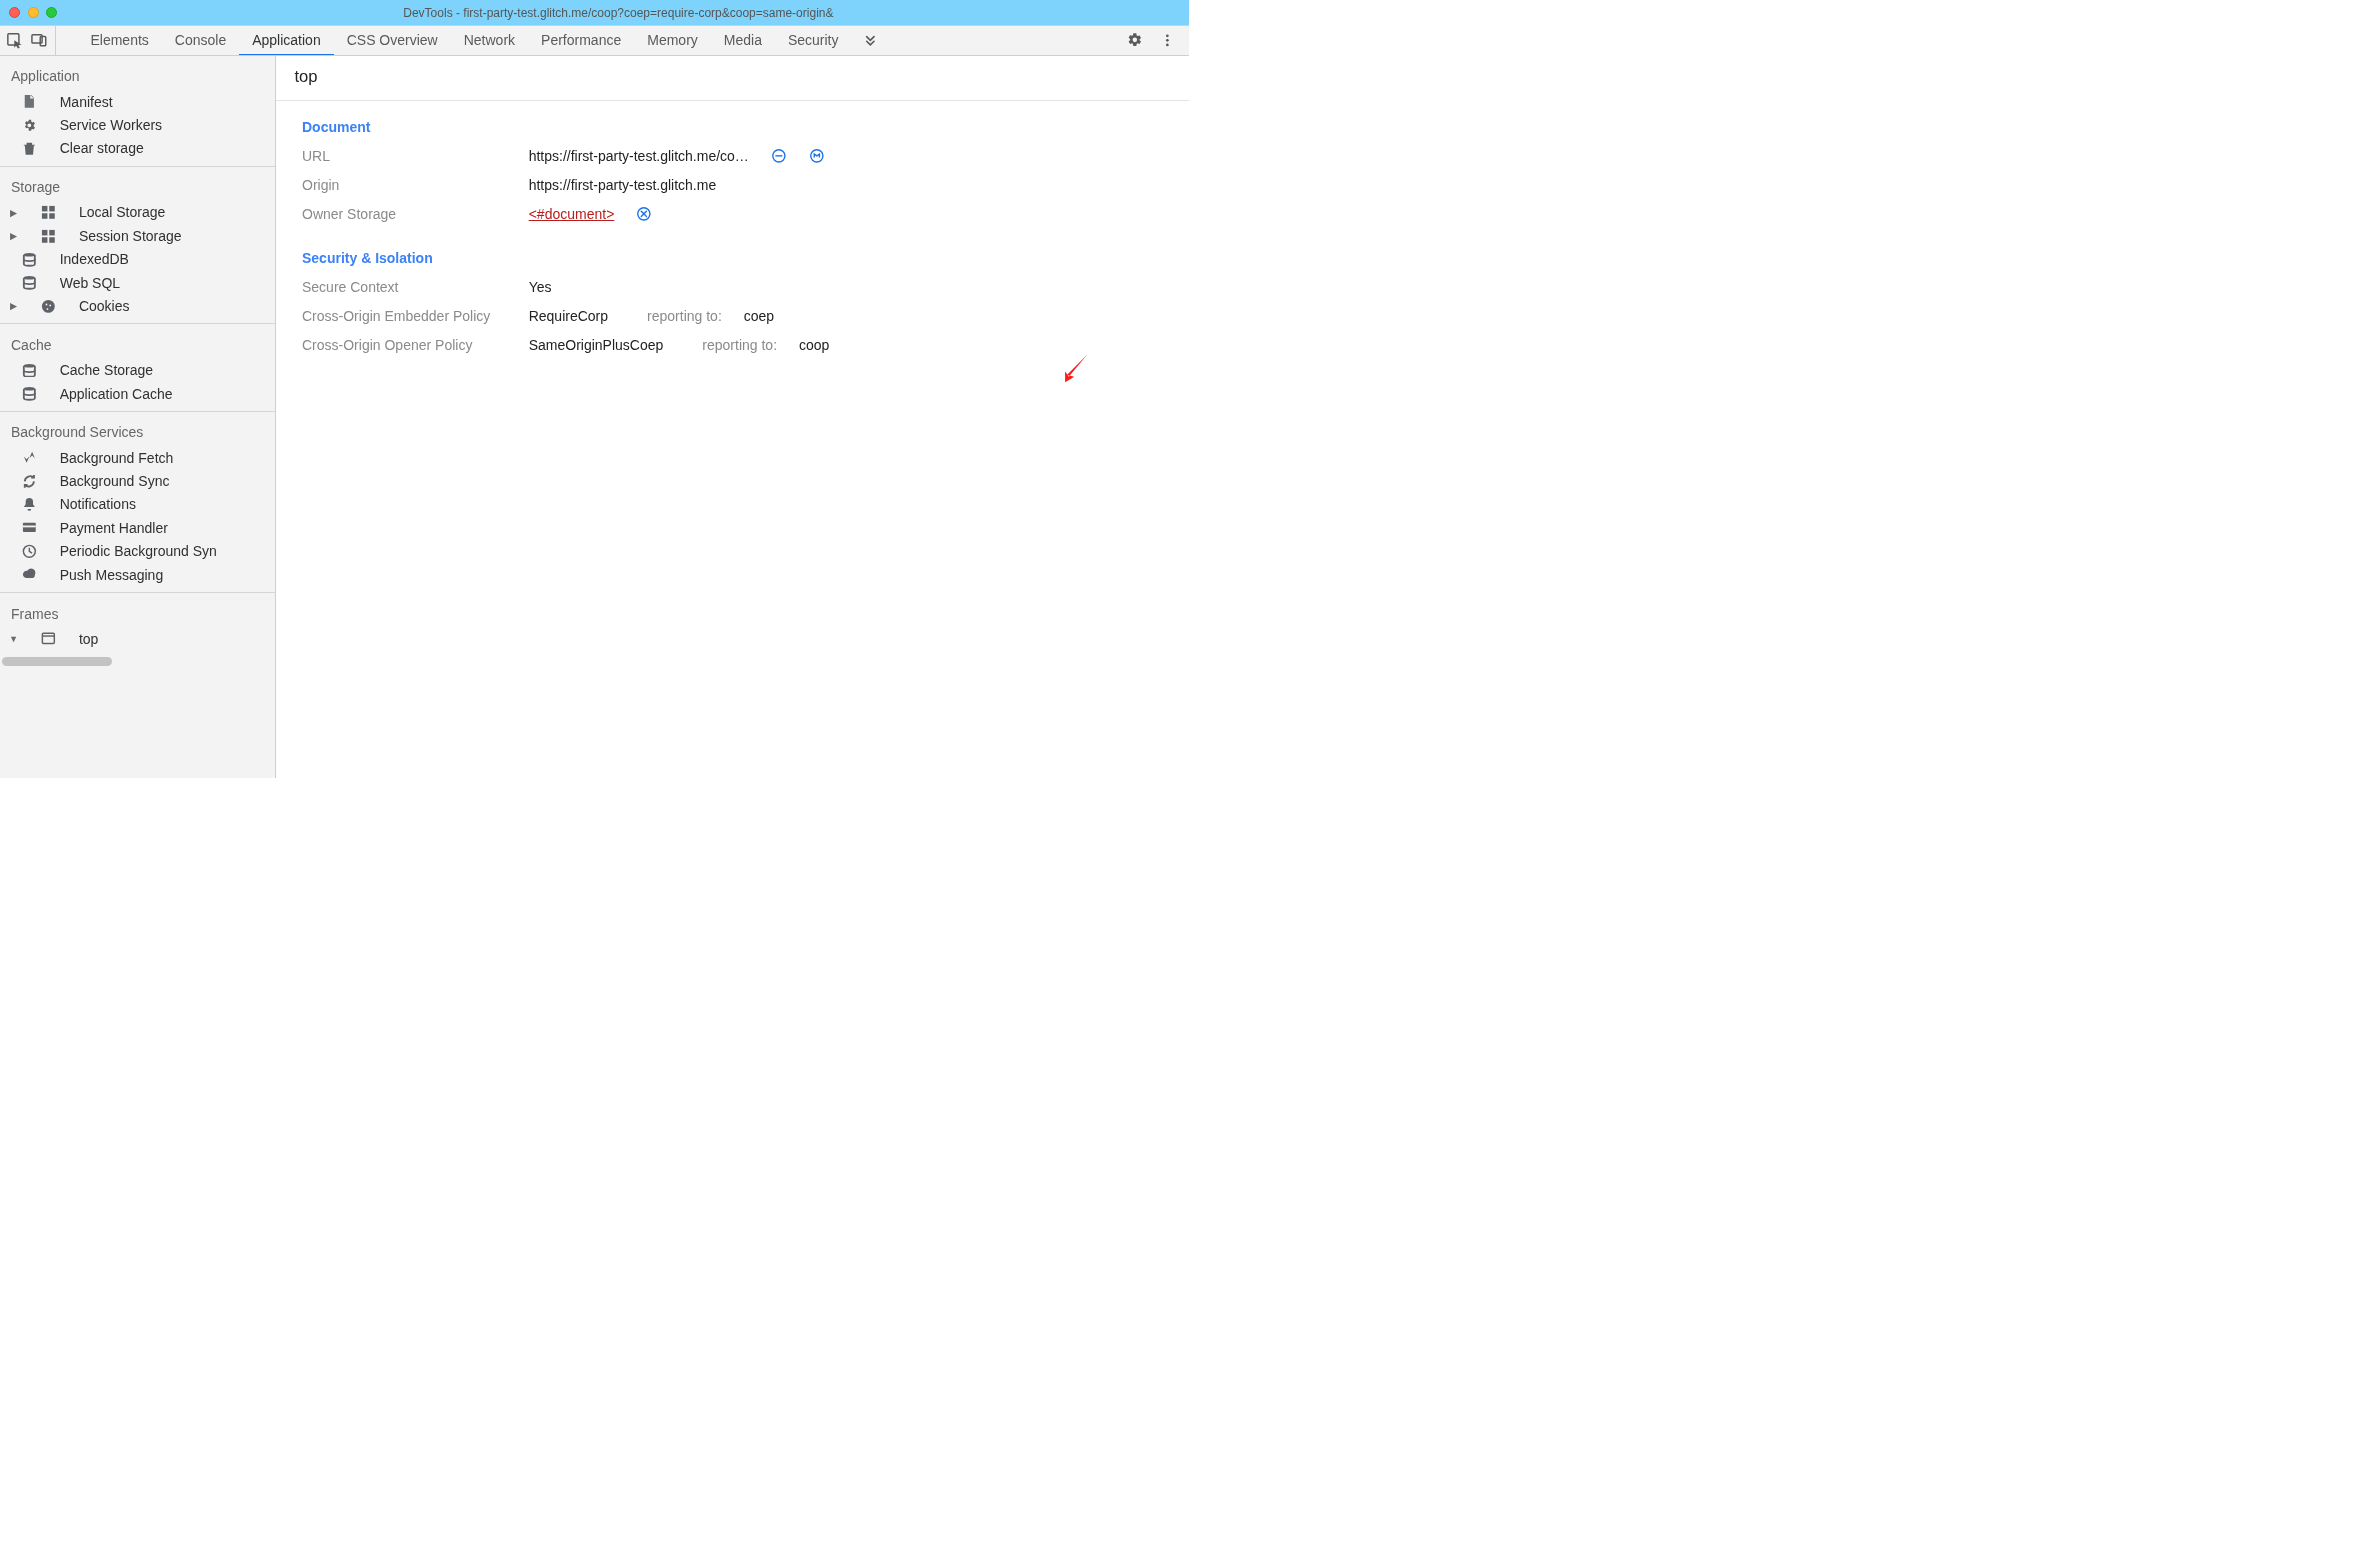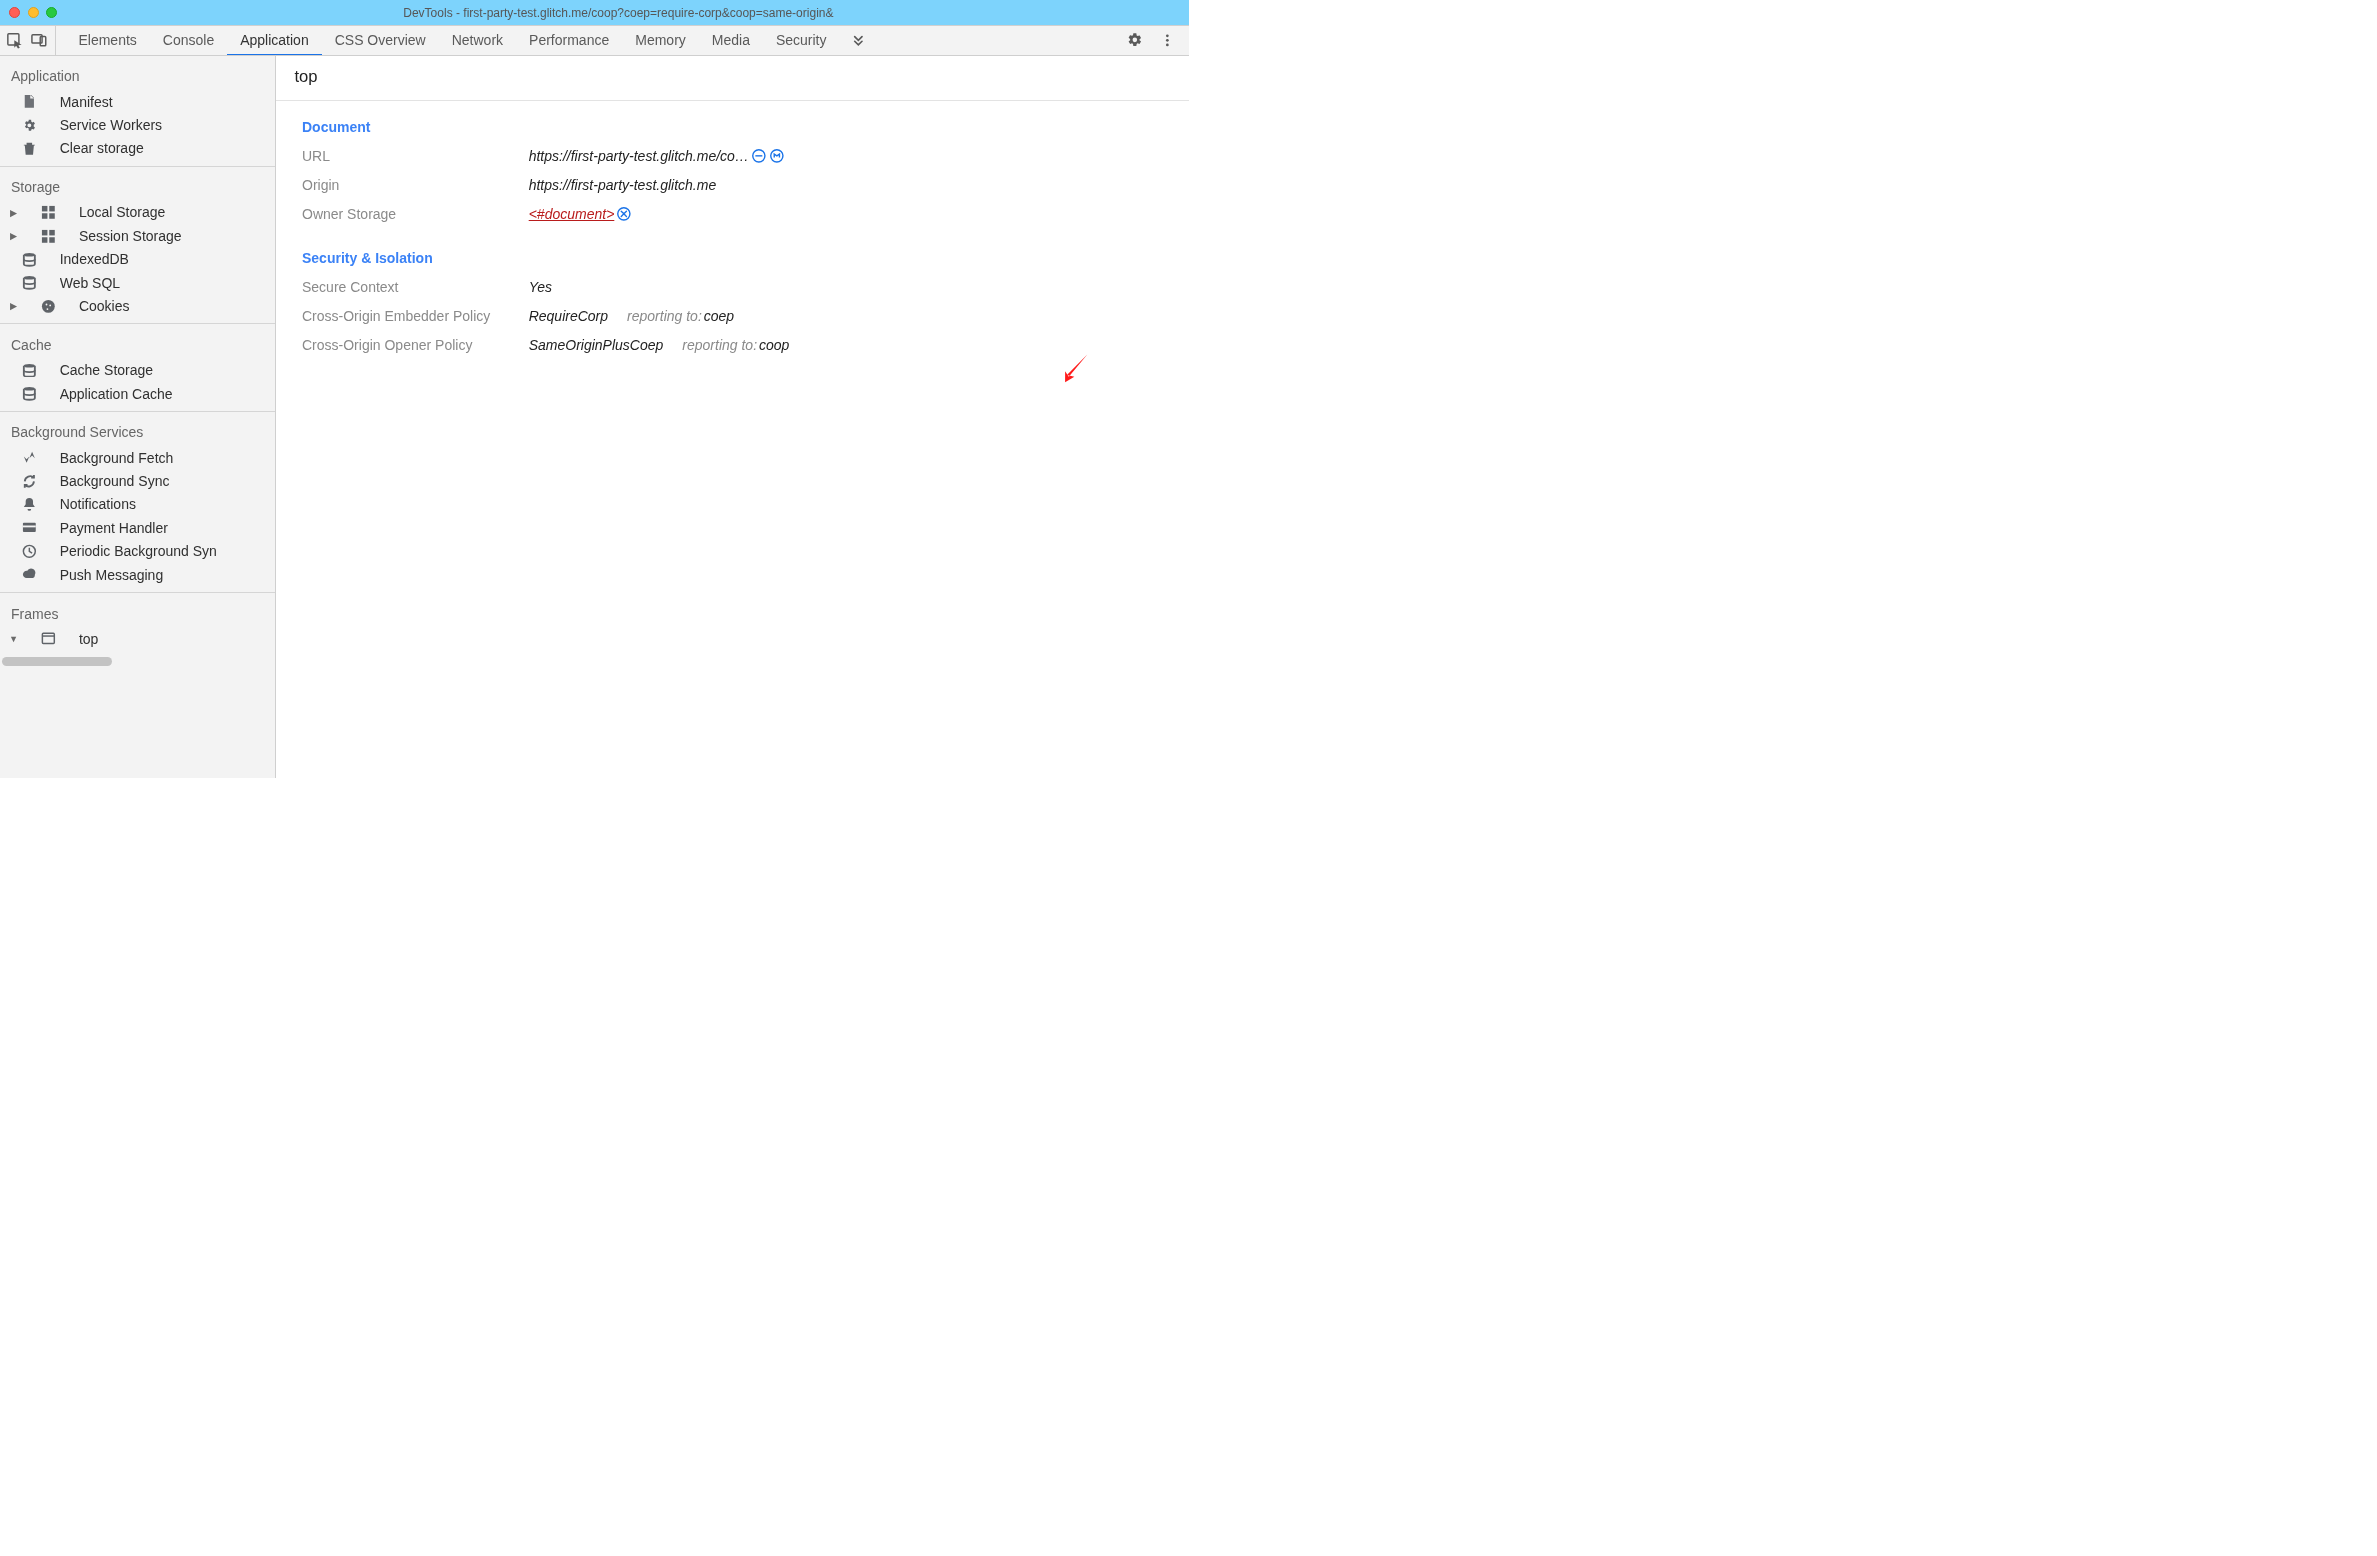--- a/index.html
+++ b/index.html
@@ -7,21 +7,21 @@
 body{ display:flex; flex-direction:column; width:1189px; height:778px; font-size:14px; color:#333;}
 
 .titlebar{ height:26px; background:#7dd3fc; border-bottom:0.9px solid #d0d0d0; display:flex; align-items:center; padding:0 9.2px; position:relative;}
 .traffic{ display:flex; gap:7.4px; }
 .dot{ width:11px; height:11px; border-radius:50%; }
 .dot.red{ background:#ff5f57; border:0.9px solid #e0443e;}
 .dot.yellow{ background:#ffbd2e; border:0.9px solid #dea123;}
 .dot.green{ background:#28c940; border:0.9px solid #1aab29;}
 .titlebar-title{ flex:1; text-align:center; color:#565656; font-size:12px; }
 
-.tabstrip{ height:29.5px; background:#f3f3f3; border-bottom:0.9px solid #cfcfcf; display:flex; align-items:center; padding:0 5.5px; gap:0;}
+.tabstrip{ height:29.5px; background:#f3f3f3; border-bottom:0.9px solid #cfcfcf; display:flex; align-items:center; padding:0 5.5px; gap:12px;}
 .top-icons{ display:flex; align-items:center; gap:9.2px; padding-right:7.4px; border-right:0.9px solid #cfcfcf; height:100%;}
 .icn{ color:#5a5a5a; display:inline-flex; align-items:center; justify-content:center; }
 .icn svg{ display:block; }
 .tabs{ display:flex; align-items:stretch; height:100%; margin-left:9.2px;}
 .tab{ padding:0 13px; color:#5a5a5a; display:flex; align-items:center; cursor:pointer; font-size:14px;}
 .tab.active{ color:#333; border-bottom:1.8px solid #1a73e8; background:#f3f3f3;}
 .spacer{ flex:1;}
 .tabstrip-right{ display:flex; align-items:center; gap:16.6px; padding-right:9.2px; color:#5a5a5a;}
 
 .main{ flex:1; display:flex; overflow:hidden;}
@@ -38,21 +38,21 @@
 .sidebar-hscroll{ position:sticky; bottom:0; height:11px; background:#f3f3f3;}
 .sidebar-hscroll .thumb{ height:9.2px; width:110px; background:#c3c3c3; border-radius:4.6px; margin:0.9px 0 0 1.8px;}
 
 .content{ flex:1; overflow-y:auto; background:#fff; position:relative;}
 .content-header{ padding:11px 18.4px 13px 18.4px; font-size:16.6px; color:#222; border-bottom:0.9px solid #e3e3e3; }
 .content-body{ padding:18.4px 26px; font-size:14px; color:#333;}
 .section-title{ font-weight:700; color:#3b82f6; margin-bottom:11px;}
 .section{ margin-bottom:28px;}
 .kv{ display:flex; align-items:center; margin:13px 0; gap:14.7px;}
 .kv .k{ width:212px; text-align:left; color:#8a8a8a; font-size:14px;}
-.kv .v{ flex:1; display:flex; align-items:flex-end; gap:2px; color:#222;font-style:italic;}
+.kv .v{ flex:1; display:flex; align-items:flex-end; gap:22px; color:#222;}
 .link{ color:#b91c1c; text-decoration:underline; cursor:pointer;}
 .pill-icon{ color:#1a73e8; width:15.7px; height:15.7px; display:inline-flex;}
 .pill-icon svg{width:15.7px;height:15.7px;}
 .report-label{ color:#8a8a8a; margin-left:17px;}
 .report-value{ color:#222;}
 
 .arrow{ position:absolute; left:778px; top:293px; width:37px; height:37px; pointer-events:none;}
 .arrow svg{ width:37px; height:37px;}
 </style>
 </head>

